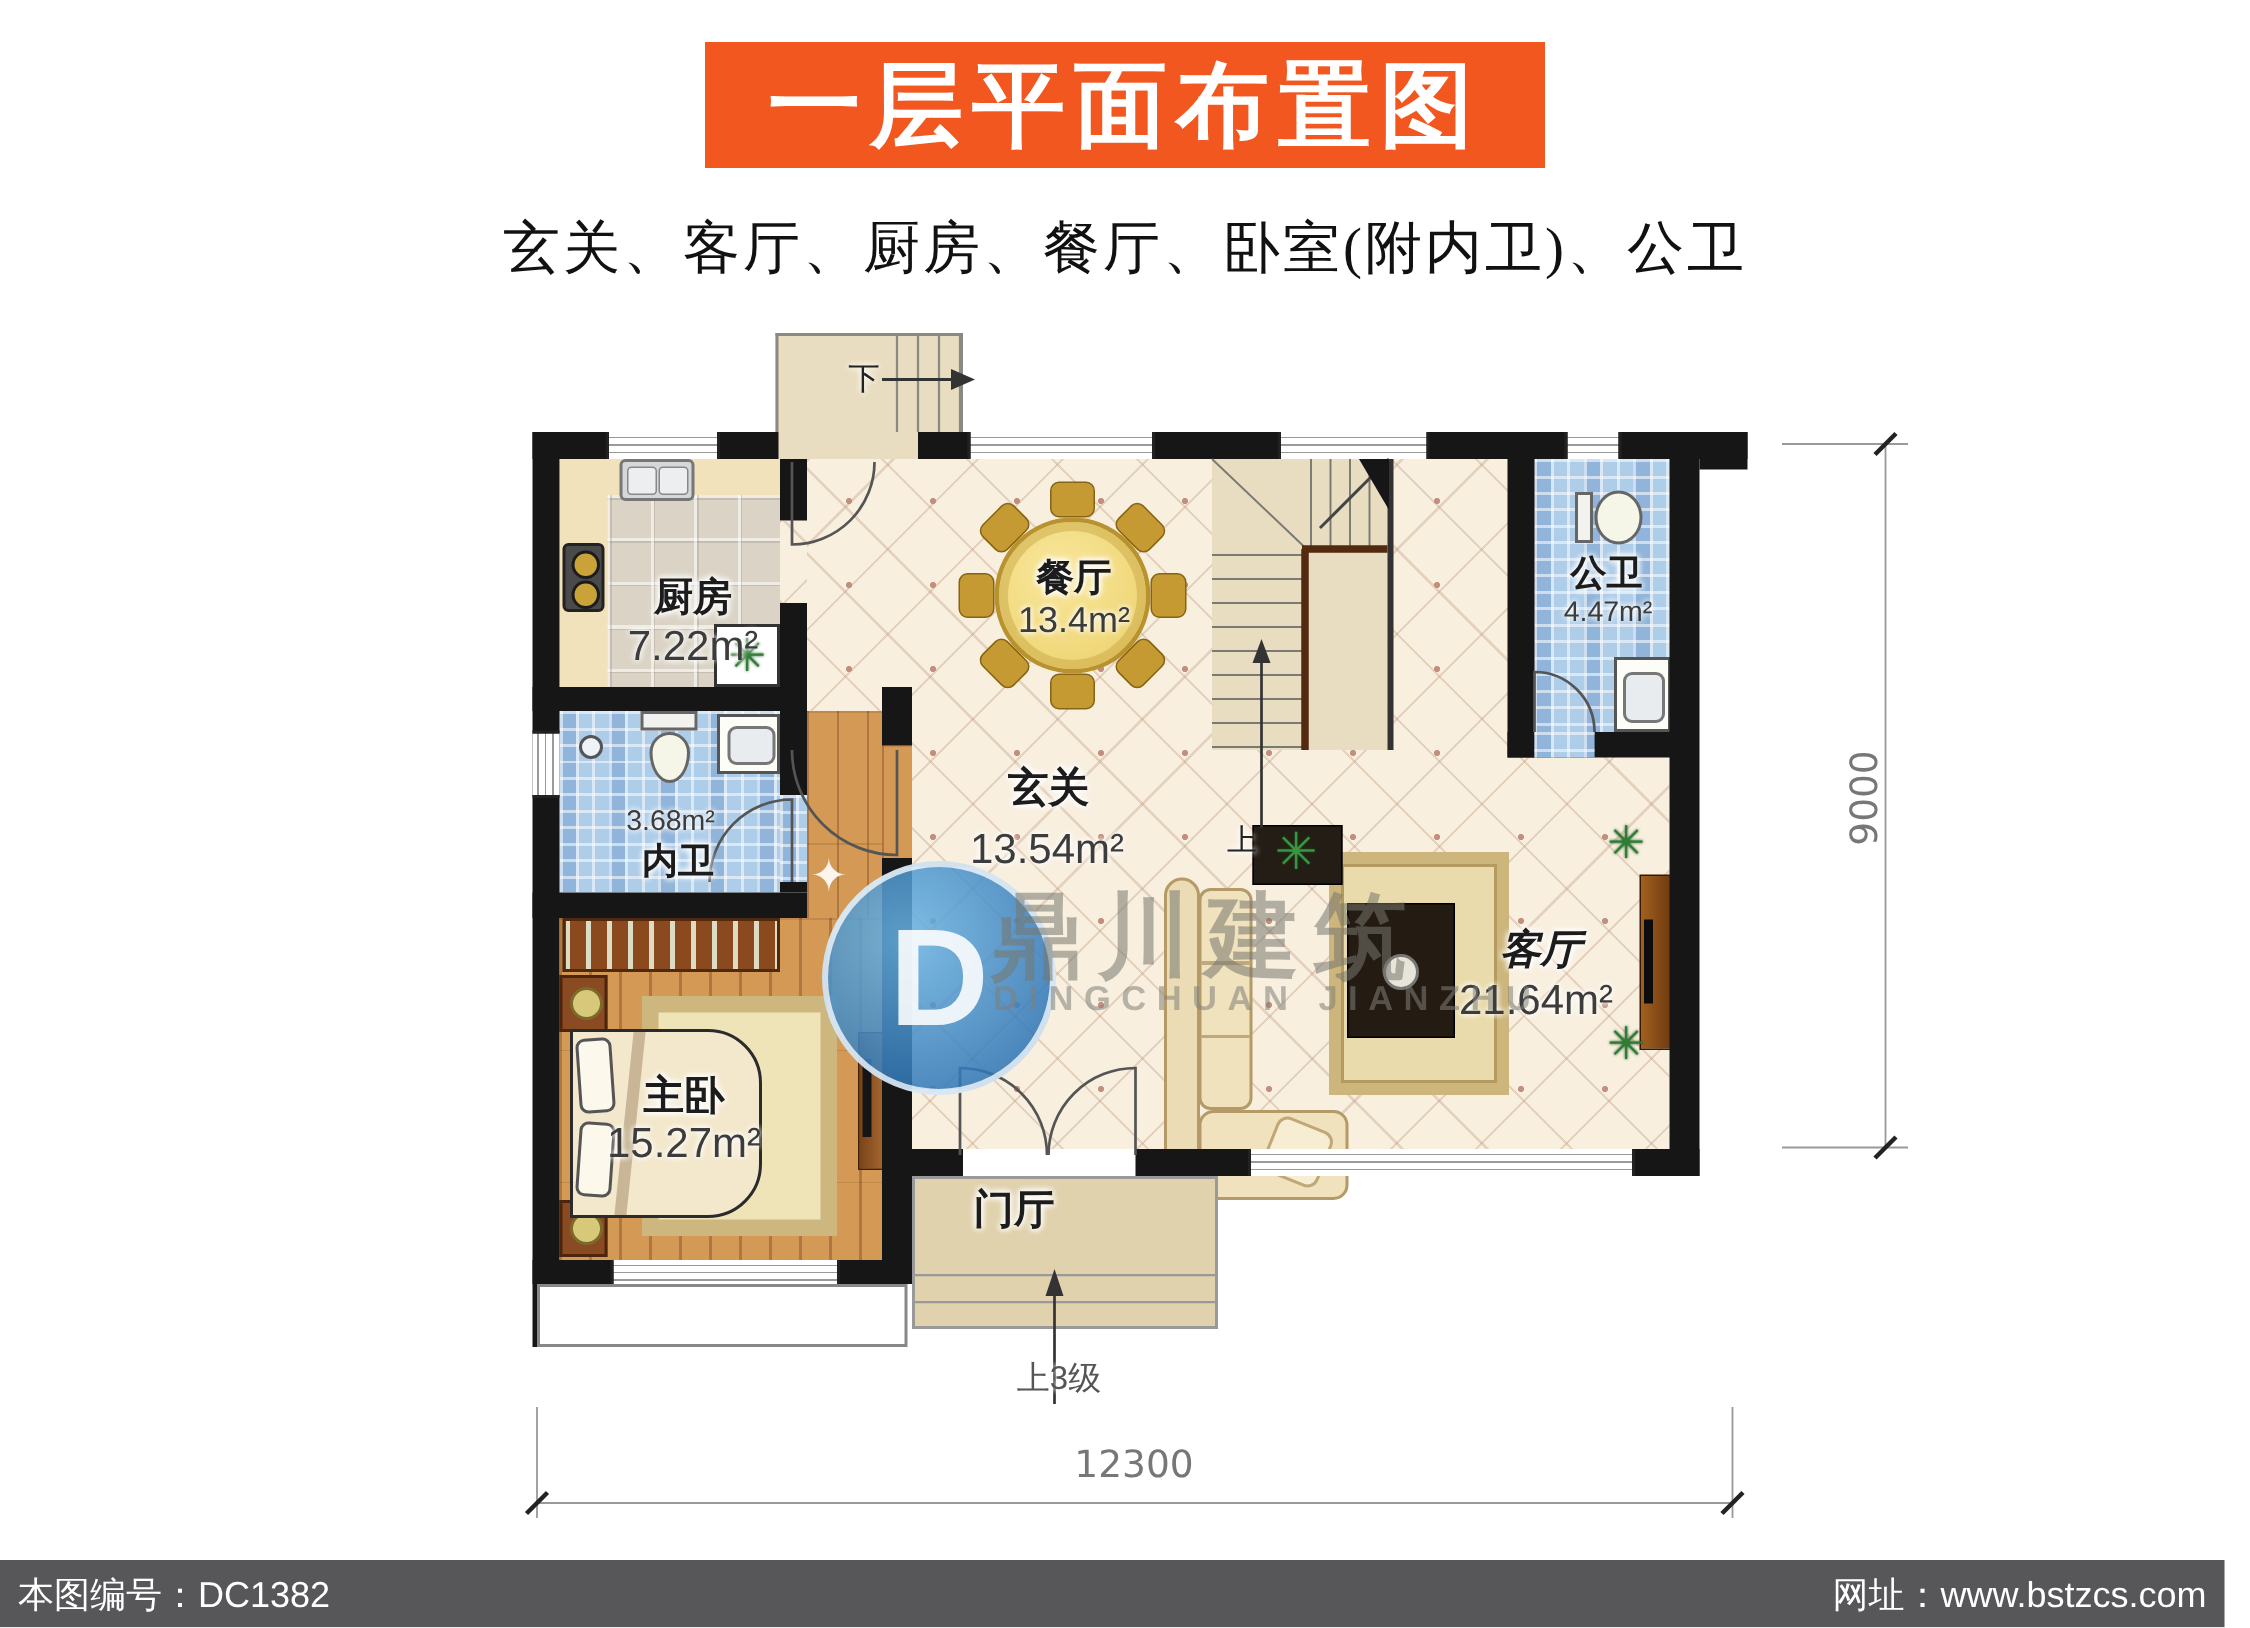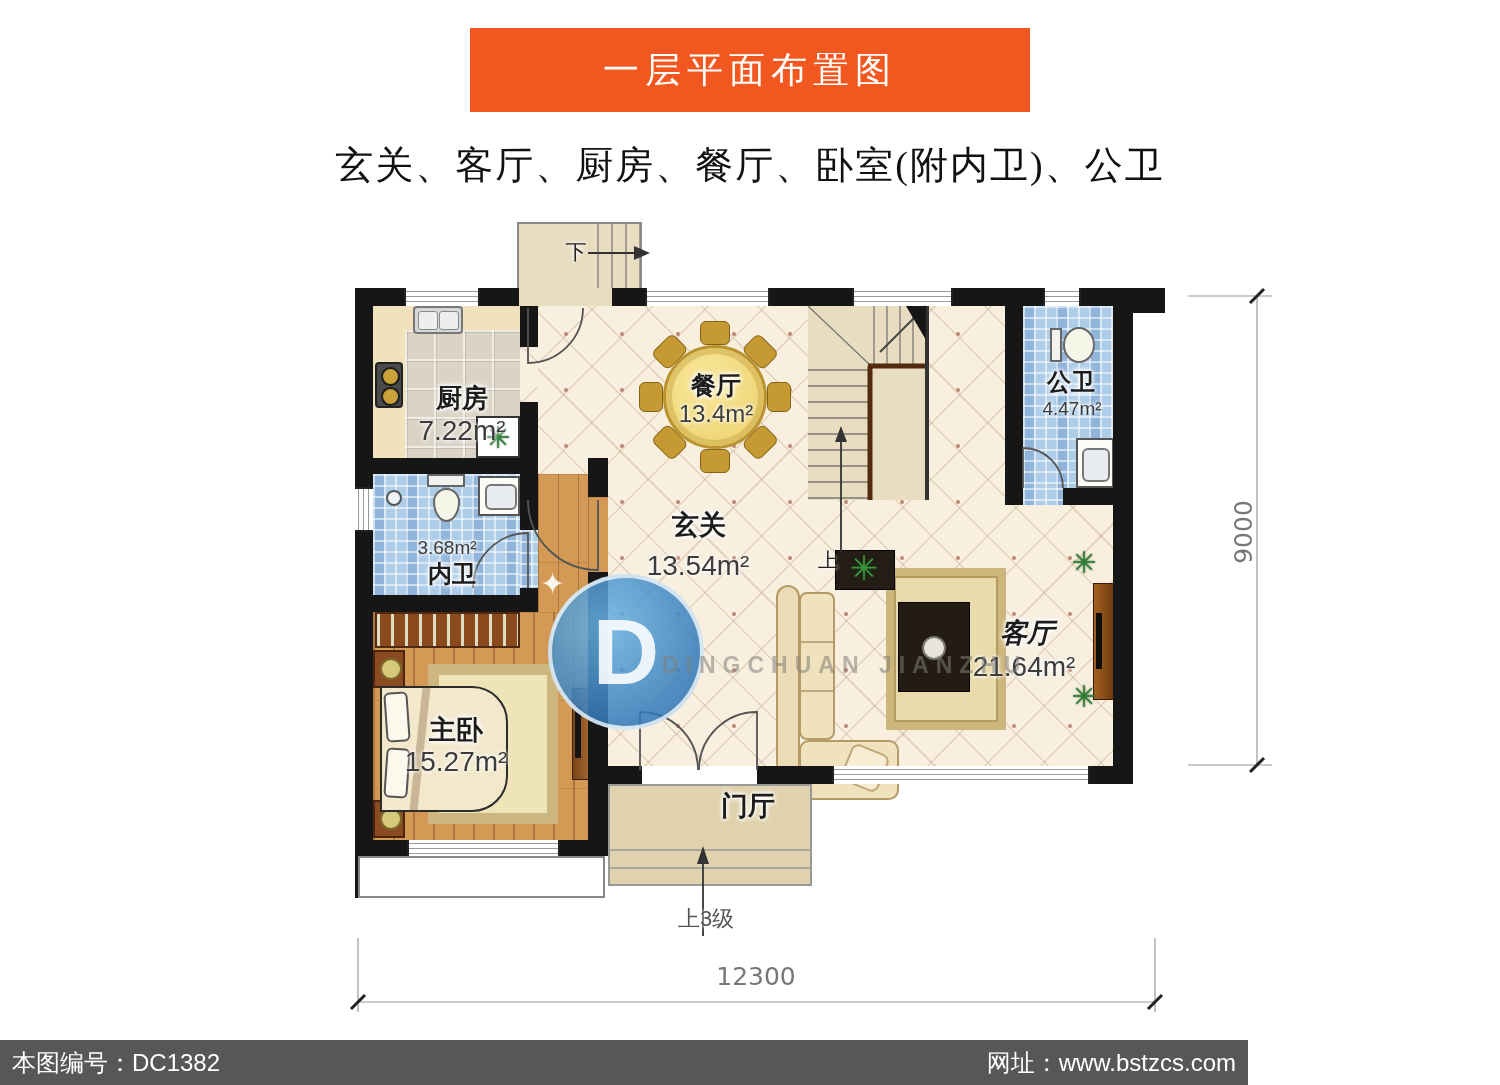--- a/index.html
+++ b/index.html
@@ -1,25 +1,25 @@
 <!DOCTYPE html>
 <html><head>
 <meta charset="utf-8">
 <style>
   html,body{margin:0;padding:0;background:#fff;}
   body{font-family:"Liberation Sans",sans-serif;}
   .page{position:relative;width:1500px;height:1085px;background:#fff;overflow:hidden;}
 
   
   .banner{position:absolute;left:470px;top:28px;width:560px;height:84px;display:flex;align-items:center;justify-content:center;}
-  .banner-title{color:#fff;font-size:36px;font-weight:normal;letter-spacing:6px;}
+  .banner-title{color:#fff;font-size:62px;font-weight:bold;letter-spacing:6px;}
   .subtitle{position:absolute;left:0;top:140px;width:1500px;text-align:center;font-family:"Liberation Serif",serif;font-size:38px;color:#111;letter-spacing:2px;}
 
   
-  .footer{position:absolute;left:0;top:1040px;width:1248px;height:45px;background:#57575a;display:flex;align-items:center;justify-content:space-between;padding:0 12px;box-sizing:border-box;}
+  .footer{position:absolute;left:0;top:1040px;width:1483px;height:45px;background:#57575a;display:flex;align-items:center;justify-content:space-between;padding:0 12px;box-sizing:border-box;}
   .footer span{color:#fff;font-size:24px;white-space:nowrap;}
 
   
   .abs{position:absolute;}
   .wall{position:absolute;background:#161616;}
   .winH{position:absolute;height:18px;background:linear-gradient(to bottom,#fff 0 3px,#9a9a9a 3px 4px,#fff 4px 8px,#9a9a9a 8px 9px,#fff 9px 13px,#9a9a9a 13px 14px,#fff 14px 18px);border-left:2px solid #222;border-right:2px solid #222;box-sizing:border-box;}
   .winV{position:absolute;width:18px;background:linear-gradient(to right,#fff 0 3px,#9a9a9a 3px 4px,#fff 4px 8px,#9a9a9a 8px 9px,#fff 9px 13px,#9a9a9a 13px 14px,#fff 14px 18px);border-top:2px solid #222;border-bottom:2px solid #222;box-sizing:border-box;}
 
   .floor-cream{background-color:#f8efdf;background-image:
       repeating-linear-gradient(45deg, rgba(185,145,115,.30) 0 1.5px, transparent 1.5px 40px),
@@ -220,20 +220,21 @@
     </g>
     <g stroke="#222" stroke-width="3">
       <path d="M351,1009 L365,995 M1148,1009 L1162,995 M1250,303 L1264,289 M1250,772 L1264,758"></path>
     </g>
   </svg>
 
   <div class="wm-logo">
     <span class="d">D</span>
   </div>
   <div class="wm-star">✦</div>
+  <div class="wm-text-cjk">鼎川建筑</div>
   <div class="wm-text-latin">DINGCHUAN JIANZHU</div>
 
   <div class="rlabel" style="left:462px;top:398px;font-size:26px;">厨房</div>
   <div class="rarea" style="left:462px;top:431px;">7.22m²</div>
 
   <div class="rlabel" style="left:716px;top:385px;font-size:25px;">餐厅</div>
   <div class="rarea" style="left:716px;top:414px;font-size:24px;">13.4m²</div>
 
   <div class="rlabel" style="left:1071px;top:382px;font-size:24px;">公卫</div>
   <div class="rarea" style="left:1072px;top:409px;font-size:19px;">4.47m²</div>
@@ -243,21 +244,21 @@
 
   <div class="rlabel" style="left:699px;top:525px;">玄关</div>
   <div class="rarea" style="left:698px;top:566px;">13.54m²</div>
 
   <div class="rlabel" style="left:1027px;top:633px;font-style:italic;">客厅</div>
   <div class="rarea" style="left:1024px;top:667px;">21.64m²</div>
 
   <div class="rlabel" style="left:456px;top:730px;">主卧</div>
   <div class="rarea" style="left:456px;top:762px;">15.27m²</div>
 
-  <div class="rlabel" style="left:748px;top:806px;">门厅</div>
+  <div class="rlabel" style="left:676px;top:806px;">门厅</div>
 
   <div class="rarea" style="left:576px;top:252px;font-size:21px;color:#222;">下</div>
   <div class="rarea" style="left:828px;top:560px;font-size:20px;color:#222;">上</div>
   <div class="rarea" style="left:706px;top:919px;font-size:22px;color:#555;">上3级</div>
 
   <div class="dimtext" style="left:756px;top:976px;">12300</div>
   <div class="dimtext" style="left:1243px;top:532px;transform:translate(-50%,-50%) rotate(-90deg);">9000</div>
 
   <div class="footer">
     <span>本图编号：DC1382</span>

